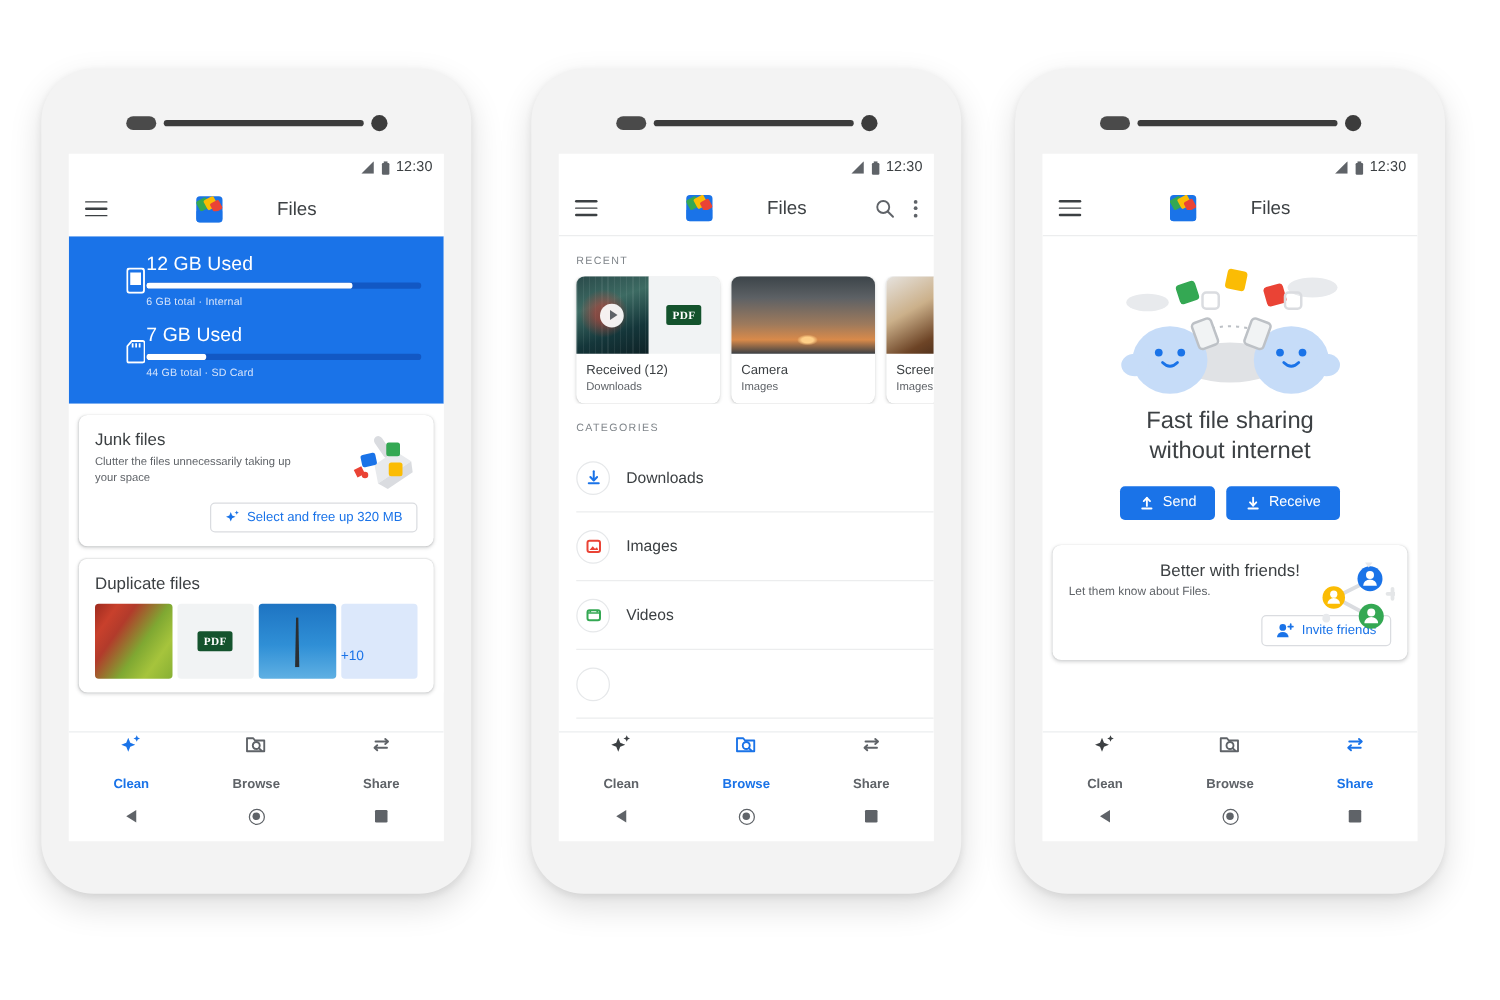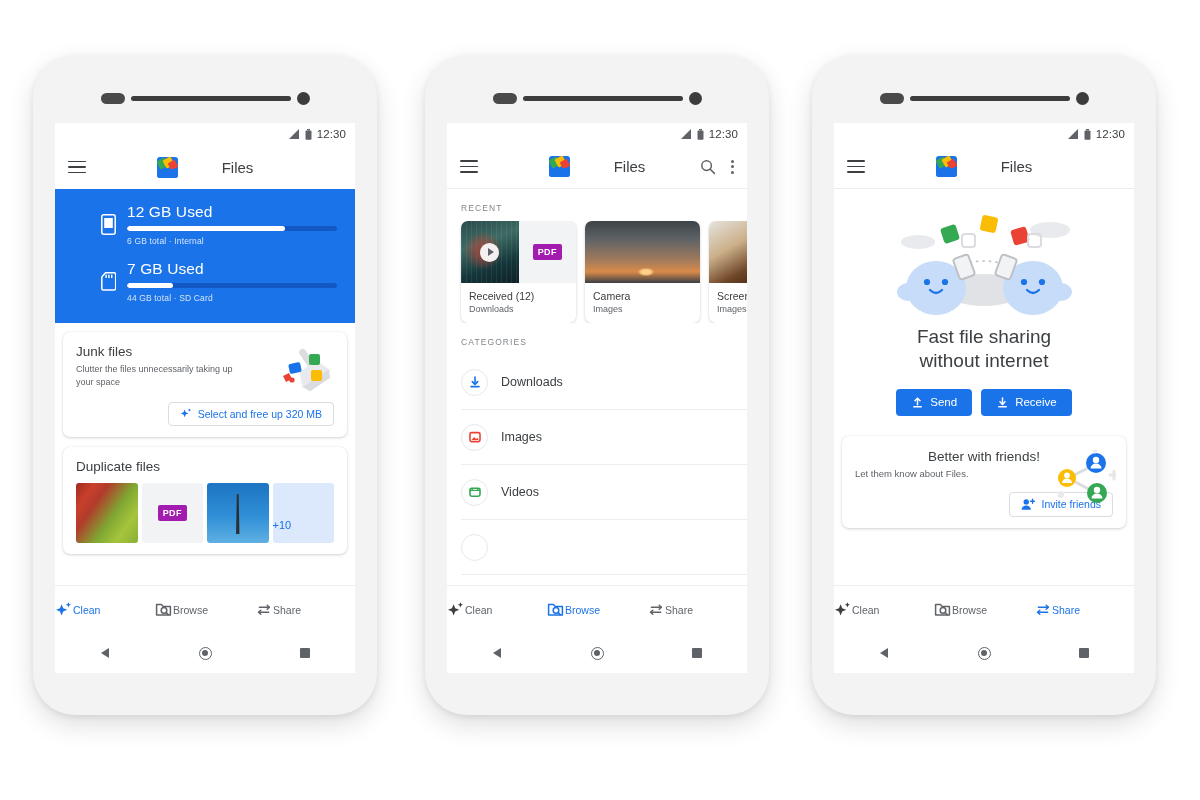--- a/index.html
+++ b/index.html
@@ -58,21 +58,21 @@
   .flogo .y { position:absolute; width:9px; height:9px; background:#fbbc04; left:7px; top:1px; transform:rotate(-28deg); border-radius:1.5px;}
   .flogo .r { position:absolute; width:8px; height:8px; background:#ea4335; left:12px; top:4px; transform:rotate(-28deg); border-radius:1.5px;}
   .flogo .b { position:absolute; left:0; bottom:0; width:100%; height:9px; background:#1a73e8;}
   .ab-title { font-size:15px; color:#3c4043; font-weight:400;margin-left:36px; }
   .ab-actions { margin-left:auto; display:flex; align-items:center; gap:15px; }
   .kebab { width:3px; display:flex; flex-direction:column; gap:2.5px; cursor:pointer;}
   .kebab i { width:3px; height:3px; border-radius:50%; background:#5f6368; display:block;}
 
   
   .storage { background:#1a73e8; padding:14px 18px 16px 14px; }
-  .srow { display:flex; align-items:center; gap:11px; margin-bottom:14px;padding-left:32px;}
+  .srow { display:flex; align-items:center; gap:1px; margin-bottom:14px;padding-left:32px;}
   .srow:last-child{margin-bottom:4px;}
   .srow .txt { flex:1; }
   .s-title { color:#fff; font-size:15.5px; font-weight:500; letter-spacing:.1px; margin-bottom:5px;}
   .s-bar { height:5px; border-radius:3px; background:#1258c4; overflow:hidden; margin-bottom:5px;}
   .s-bar > span { display:block; height:100%; background:#ffffff; border-radius:3px;}
   .s-sub { color:#d6e4fb; font-size:8.5px; letter-spacing:.15px;}
 
   
   .cards { padding:9px 8px 0 8px; background:#fff;}
   .card {
@@ -87,21 +87,21 @@
     border:1px solid #dadce0; border-radius:4px; padding:5px 11px;
     color:#1a73e8; font-size:10.5px; font-weight:500; display:flex; align-items:center; gap:6px;
     cursor:pointer; background:#fff;
   }
   .broom { position:absolute; right:12px; top:14px; width:56px; height:48px;}
 
   .dupes { display:flex; gap:4px; margin-top:9px;}
   .dupe { flex:1; height:60px; border-radius:3px; overflow:hidden; position:relative;}
   .dupe.apples { background:linear-gradient(125deg,#9e2b1f 0%, #c8402c 18%, #b23b2b 32%, #7fa832 58%, #a6c43c 78%, #87b034 100%); }
   .dupe.pdf { background:#f1f3f4; display:flex; align-items:center; justify-content:center;}
-  .pdfbadge { background:#a21caf; color:#fff; font-size:9px; font-weight:700; padding:3px 5px; border-radius:2px; letter-spacing:.3px;}
+  .pdfbadge { background:#14532d; color:#fff; font-size:9px; font-weight:700; padding:3px 5px; border-radius:2px; letter-spacing:.3px;font-family:Liberation Serif, serif;}
   .dupe.tower { background:linear-gradient(180deg,#1e74c2 0%, #2f8fd6 55%, #5fb0e3 100%);}
   .dupe.tower::after{content:"";position:absolute;left:50%;top:18%;width:6px;height:40px;margin-left:-3px;background:#2a2f33;clip-path:polygon(35% 0,65% 0,78% 100%,22% 100%);}
   .dupe.more { background:#dce8fb; display:flex; align-items:flex-end; padding-bottom:12px;}
   .dupe.more span { color:#1a73e8; font-size:11px; font-weight:500;}
 
   
   .section-label { font-size:8.5px; letter-spacing:1.1px; color:#80868b; font-weight:500; padding:14px 14px 8px 14px; text-transform:uppercase;}
   .recents { display:flex; gap:9px; padding:0 0 0 14px; overflow:hidden;}
   .rcard { width:115px; flex:none; background:#fff; border-radius:7px; box-shadow:0 1px 3px rgba(60,64,67,.2),0 0 1px rgba(60,64,67,.12); overflow:hidden;}
   .rthumb { height:62px; position:relative; display:flex;}
@@ -133,21 +133,21 @@
   .hero-btns { display:flex; gap:9px; justify-content:center; margin-top:15px;}
   .btn-blue { background:#1a73e8; color:#fff; border:none; border-radius:4px; padding:7px 15px; font-size:11.5px; font-weight:500; display:flex; align-items:center; gap:6px; cursor:pointer; font-family:"Liberation Sans",sans-serif;}
   .friends-card { margin:20px 8px 0 8px; background:#fff; border-radius:7px; box-shadow:0 1px 3px rgba(60,64,67,.22),0 0 1px rgba(60,64,67,.12); padding:13px 13px 11px 13px; position:relative;}
   .fc-title { font-size:13.5px; color:#3c4043; margin-bottom:4px;text-align:center;}
   .fc-sub { font-size:9.5px; color:#5f6368;}
   .fc-art { position:absolute; right:10px; top:12px; width:70px; height:62px;}
 
   
   .bottomnav { position:absolute; left:0; bottom:40px; width:100%; height:48px; background:#fff;
                border-top:1px solid #eceef0; display:flex; align-items:center;}
-  .navitem { flex:1; display:flex; flex-direction:row; align-items:center; gap:0; cursor:pointer;}
+  .navitem { flex:1; display:flex; flex-direction:column; align-items:center; gap:16px; cursor:pointer;font-weight:bold;}
   .navlabel { font-size:10.5px; color:#5f6368;}
   .navitem.active .navlabel { color:#1a73e8; }
   .sysnav { position:absolute; left:0; bottom:0; width:100%; height:40px; background:#fff; display:flex; align-items:center;}
   .sysbtn { flex:1; display:flex; align-items:center; justify-content:center; cursor:pointer;}
   .tri { width:0;height:0;border-right:8px solid #5f6368;border-top:5.5px solid transparent;border-bottom:5.5px solid transparent;}
   .circ { width:13px;height:13px;border-radius:50%;border:1.6px solid #5f6368; display:flex; align-items:center; justify-content:center;}
   .circ::after{content:"";width:6px;height:6px;border-radius:50%;background:#5f6368;}
   .sq { width:10px;height:10px;background:#5f6368;border-radius:1px;}
 </style>
 </head>

